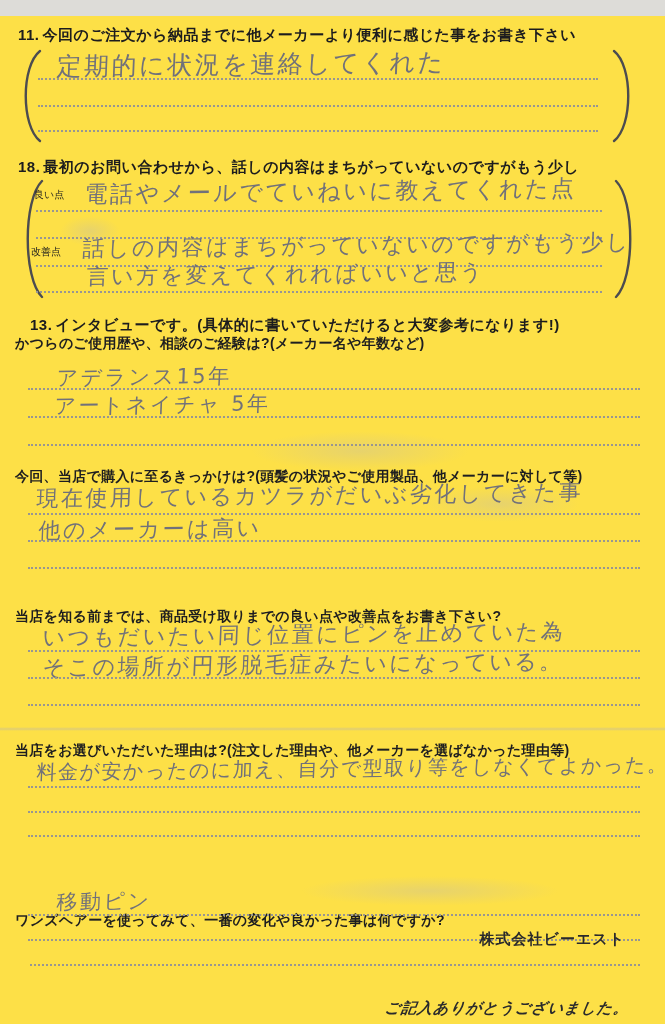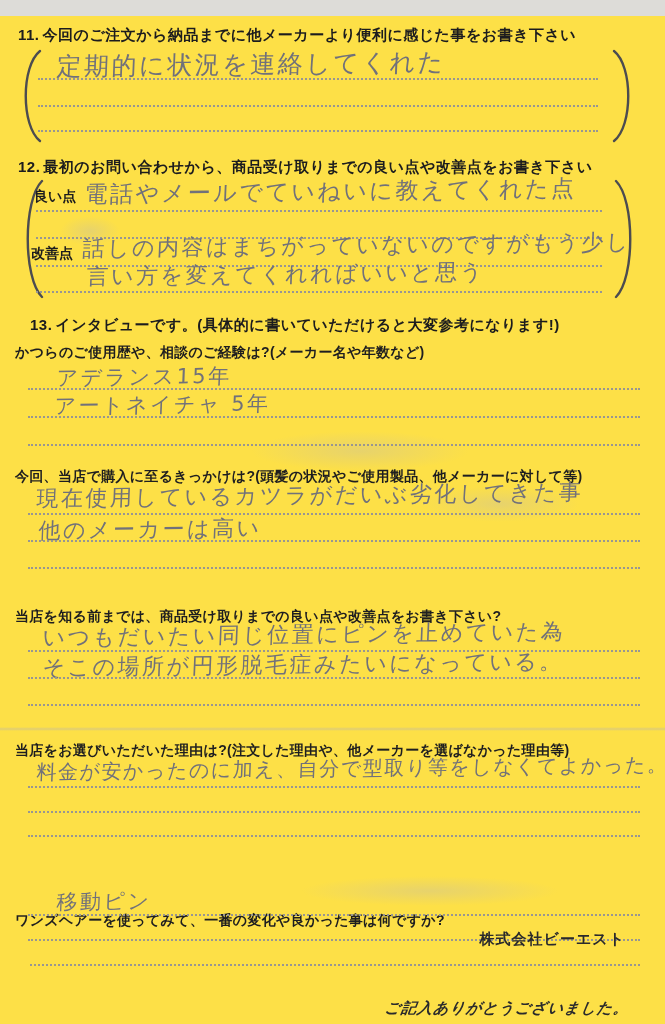--- a/index.html
+++ b/index.html
@@ -31,21 +31,21 @@
     letter-spacing:.5px;
   }
   .qhead .qt { margin-left:3px; }
   .subq {
     position:absolute; white-space:nowrap;
     font-size:14px; font-weight:bold; color:#1e1e20;
     letter-spacing:.3px;
   }
   .flabel {
     position:absolute; white-space:nowrap;
-    font-size:14px; font-weight:bold; color:#1c1c1e;
+    font-size:10px; font-weight:normal; color:#1c1c1e;
   }
   .dline {
     position:absolute; height:0;
     border-bottom:2px dotted #989692;
   }
   .hw {
     position:absolute; white-space:nowrap;
     font-family:"DejaVu Sans", sans-serif;
     color:#71717a;
     letter-spacing:2.5px;
@@ -82,21 +82,21 @@
     </svg>
   <svg class="bracket" style="left:612px; top:32px" width="26" height="96" viewBox="0 0 26 96">
       <path d="M2 3 C21 18 21 78 2 93"></path>
     </svg>
 
   <div class="hw" style="left:56px; top:34px; font-size:25px">定期的に状況を連絡してくれた</div>
   <div class="dline" style="left:38px; top:62px;  width:560px"></div>
   <div class="dline" style="left:38px; top:89px;  width:560px"></div>
   <div class="dline" style="left:38px; top:114px; width:560px"></div>
 
-  <div class="qhead" style="left:18px; top:142px"><span>12.</span><span class="qt">最初のお問い合わせから、商品受け取りまでの良い点や改善点をお書き下さい</span></div>
+  <div class="qhead" style="left:18px; top:142px"><span>18.</span><span class="qt">最初のお問い合わせから、話しの内容はまちがっていないのですがもう少し</span></div>
 
   <svg class="bracket" style="left:18px; top:162px" width="26" height="122" viewBox="0 0 26 122">
       <path d="M24 3 C5 22 5 100 24 119"></path>
     </svg>
   <svg class="bracket" style="left:614px; top:162px" width="26" height="122" viewBox="0 0 26 122">
       <path d="M2 3 C21 22 21 100 2 119"></path>
     </svg>
 
   <div class="flabel" style="left:34px; top:172px">良い点</div>
   <div class="hw" style="left:84px; top:163px; font-size:23px">電話やメールでていねいに教えてくれた点</div>
@@ -104,21 +104,21 @@
   <div class="dline" style="left:36px; top:221px; width:566px"></div>
 
   <div class="flabel" style="left:31px; top:229px">改善点</div>
   <div class="hw" style="left:82px; top:218px; font-size:22px">話しの内容はまちがっていないのですがもう少し</div>
   <div class="dline" style="left:36px; top:249px; width:566px"></div>
   <div class="hw" style="left:86px; top:246px; font-size:22px">言い方を変えてくれればいいと思う</div>
   <div class="dline" style="left:36px; top:275px; width:566px"></div>
 
   <div class="qhead" style="left:30px; top:300px"><span>13.</span><span class="qt">インタビューです。(具体的に書いていただけると大変参考になります!)</span></div>
 
-  <div class="subq" style="left:15px; top:328px">かつらのご使用歴や、相談のご経験は?(メーカー名や年数など)</div>
+  <div class="subq" style="left:15px; top:319px">かつらのご使用歴や、相談のご経験は?(メーカー名や年数など)</div>
   <div class="hw" style="left:56px; top:348px; font-size:21px">アデランス15年</div>
   <div class="dline" style="left:28px; top:372px; width:612px"></div>
   <div class="hw" style="left:54px; top:376px; font-size:21px">アートネイチャ 5年</div>
   <div class="dline" style="left:28px; top:400px; width:612px"></div>
   <div class="dline" style="left:28px; top:428px; width:612px"></div>
 
   <div class="subq" style="left:15px; top:452px">今回、当店で購入に至るきっかけは?(頭髪の状況やご使用製品、他メーカーに対して等)</div>
   <div class="hw" style="left:36px; top:468px; font-size:22px">現在使用しているカツラがだいぶ劣化してきた事</div>
   <div class="dline" style="left:28px; top:497px; width:612px"></div>
   <div class="hw" style="left:38px; top:500px; font-size:22px">他のメーカーは高い</div>

